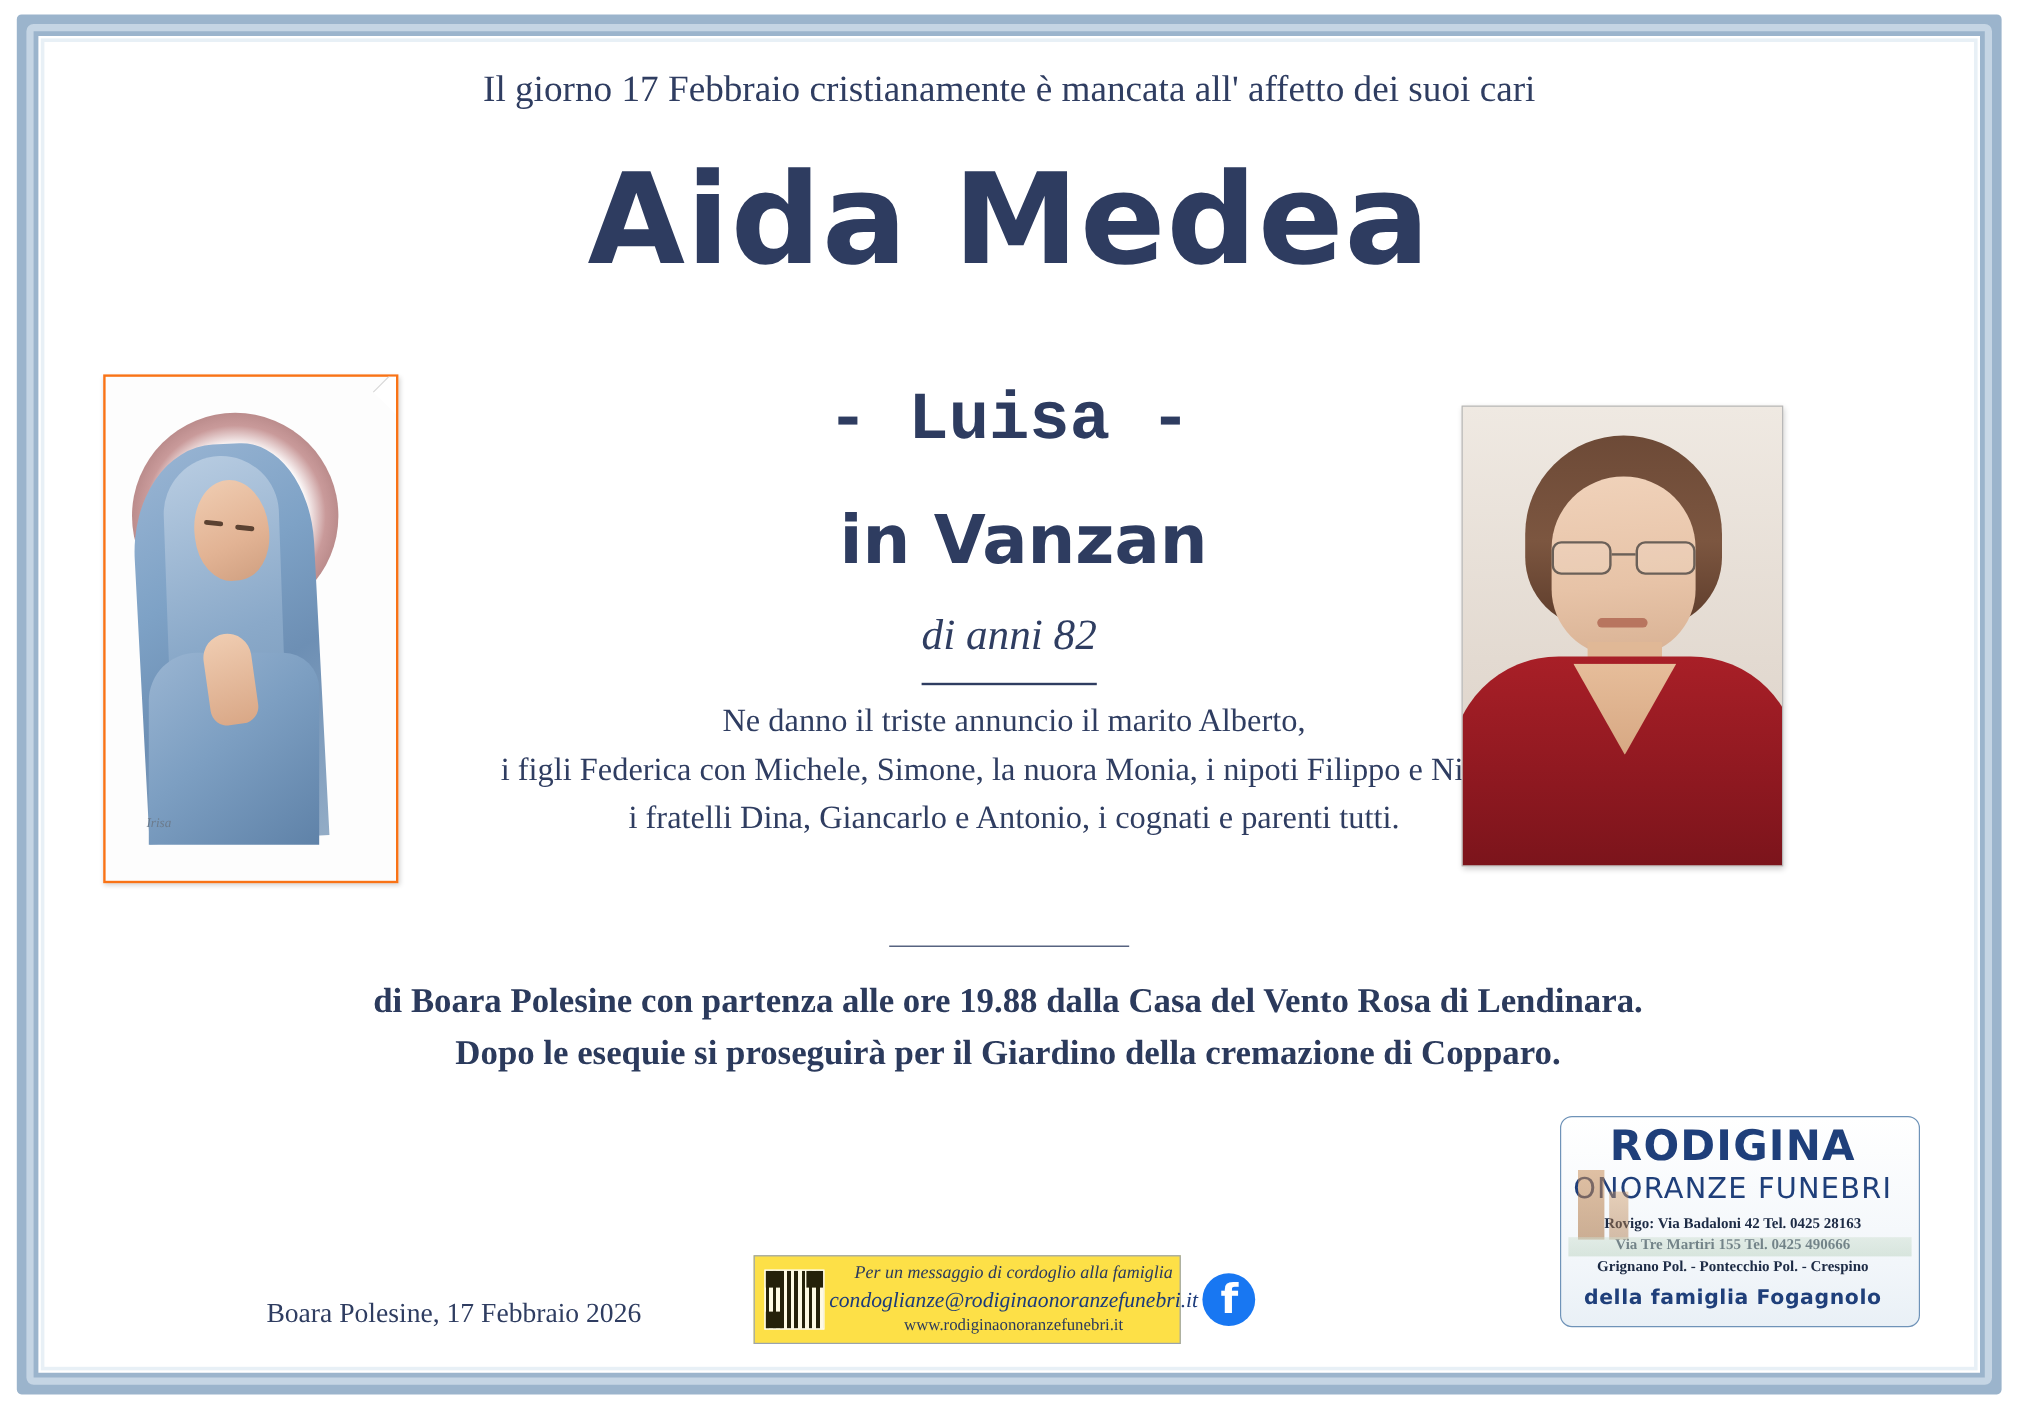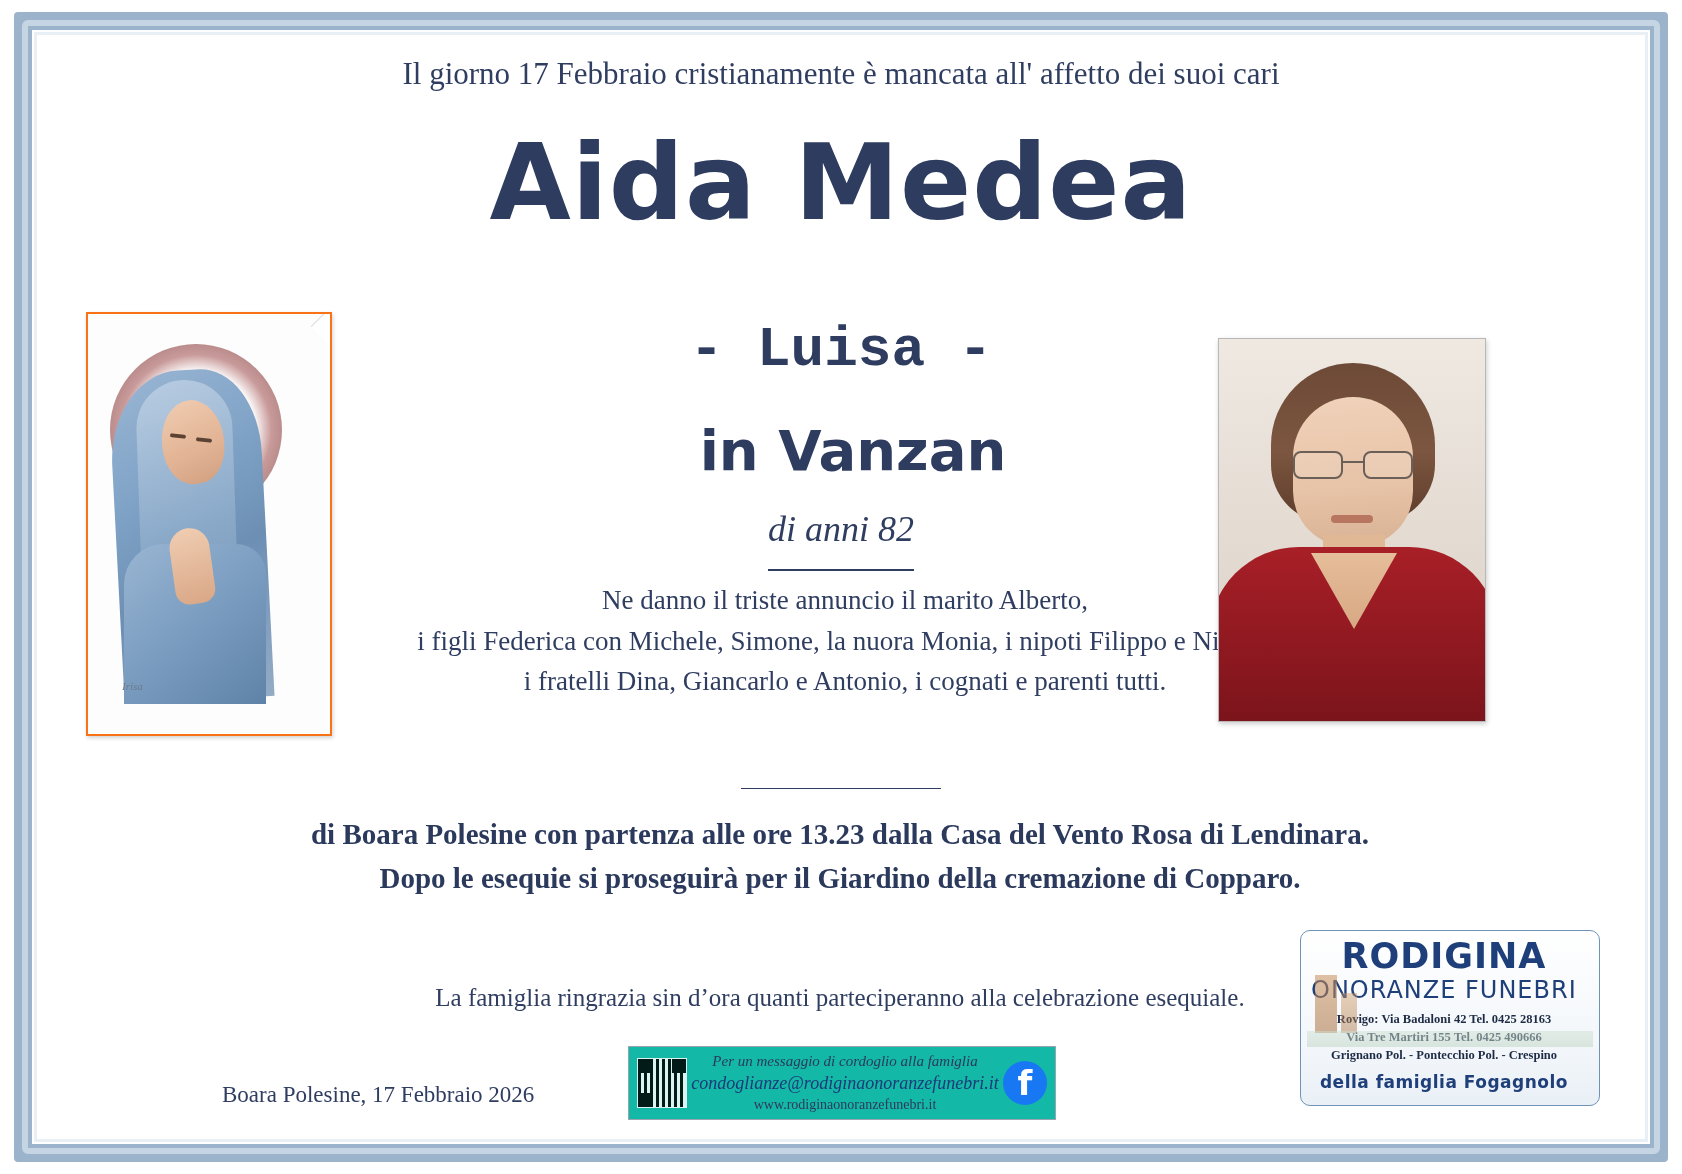--- a/index.html
+++ b/index.html
@@ -372,24 +372,24 @@
     height: 76px;
     background: linear-gradient(180deg, #e6bd9a 0%, #d7a883 100%);
     clip-path: polygon(0 0, 100% 0, 50% 100%);
   }
 
   
   .contact-box {
     position: absolute;
     left: 628px;
     top: 1046px;
-    width: 428px;
+    width: 356px;
     height: 74px;
     border: 1px solid #9aa4ae;
-    background: #14b8a6;
+    background: #fde047;
     display: flex;
     align-items: center;
     padding: 0 8px;
     box-sizing: border-box;
   }
   .qr {
     width: 48px;
     height: 48px;
     flex: 0 0 48px;
     background:
@@ -523,25 +523,24 @@
 
     <div class="announce">
       <div>Ne danno il triste annuncio il marito Alberto,</div>
       <div>i figli Federica con Michele, Simone, la nuora Monia, i nipoti Filippo e Nicolò,</div>
       <div>i fratelli Dina, Giancarlo e Antonio, i cognati e parenti tutti.</div>
     </div>
 
     <div class="divider"></div>
 
     <div class="funeral">
-      <div>di Boara Polesine con partenza alle ore 13.23 dalla Casa del Vento Rosa di Lendinara.</div>
+      <div>di Boara Polesine con partenza alle ore 19.88 dalla Casa del Vento Rosa di Lendinara.</div>
       <div>Dopo le esequie si proseguirà per il Giardino della cremazione di Copparo.</div>
     </div>
 
-    <div class="thanks">La famiglia ringrazia sin d’ora quanti parteciperanno alla celebrazione esequiale.</div>
 
     <div class="place-date">Boara Polesine, 17 Febbraio 2026</div>
 
     <div class="madonna">
       <div class="halo"></div>
       <div class="veil"></div>
       <div class="veil-inner"></div>
       <div class="face"></div>
       <div class="eye l"></div>
       <div class="eye r"></div>

